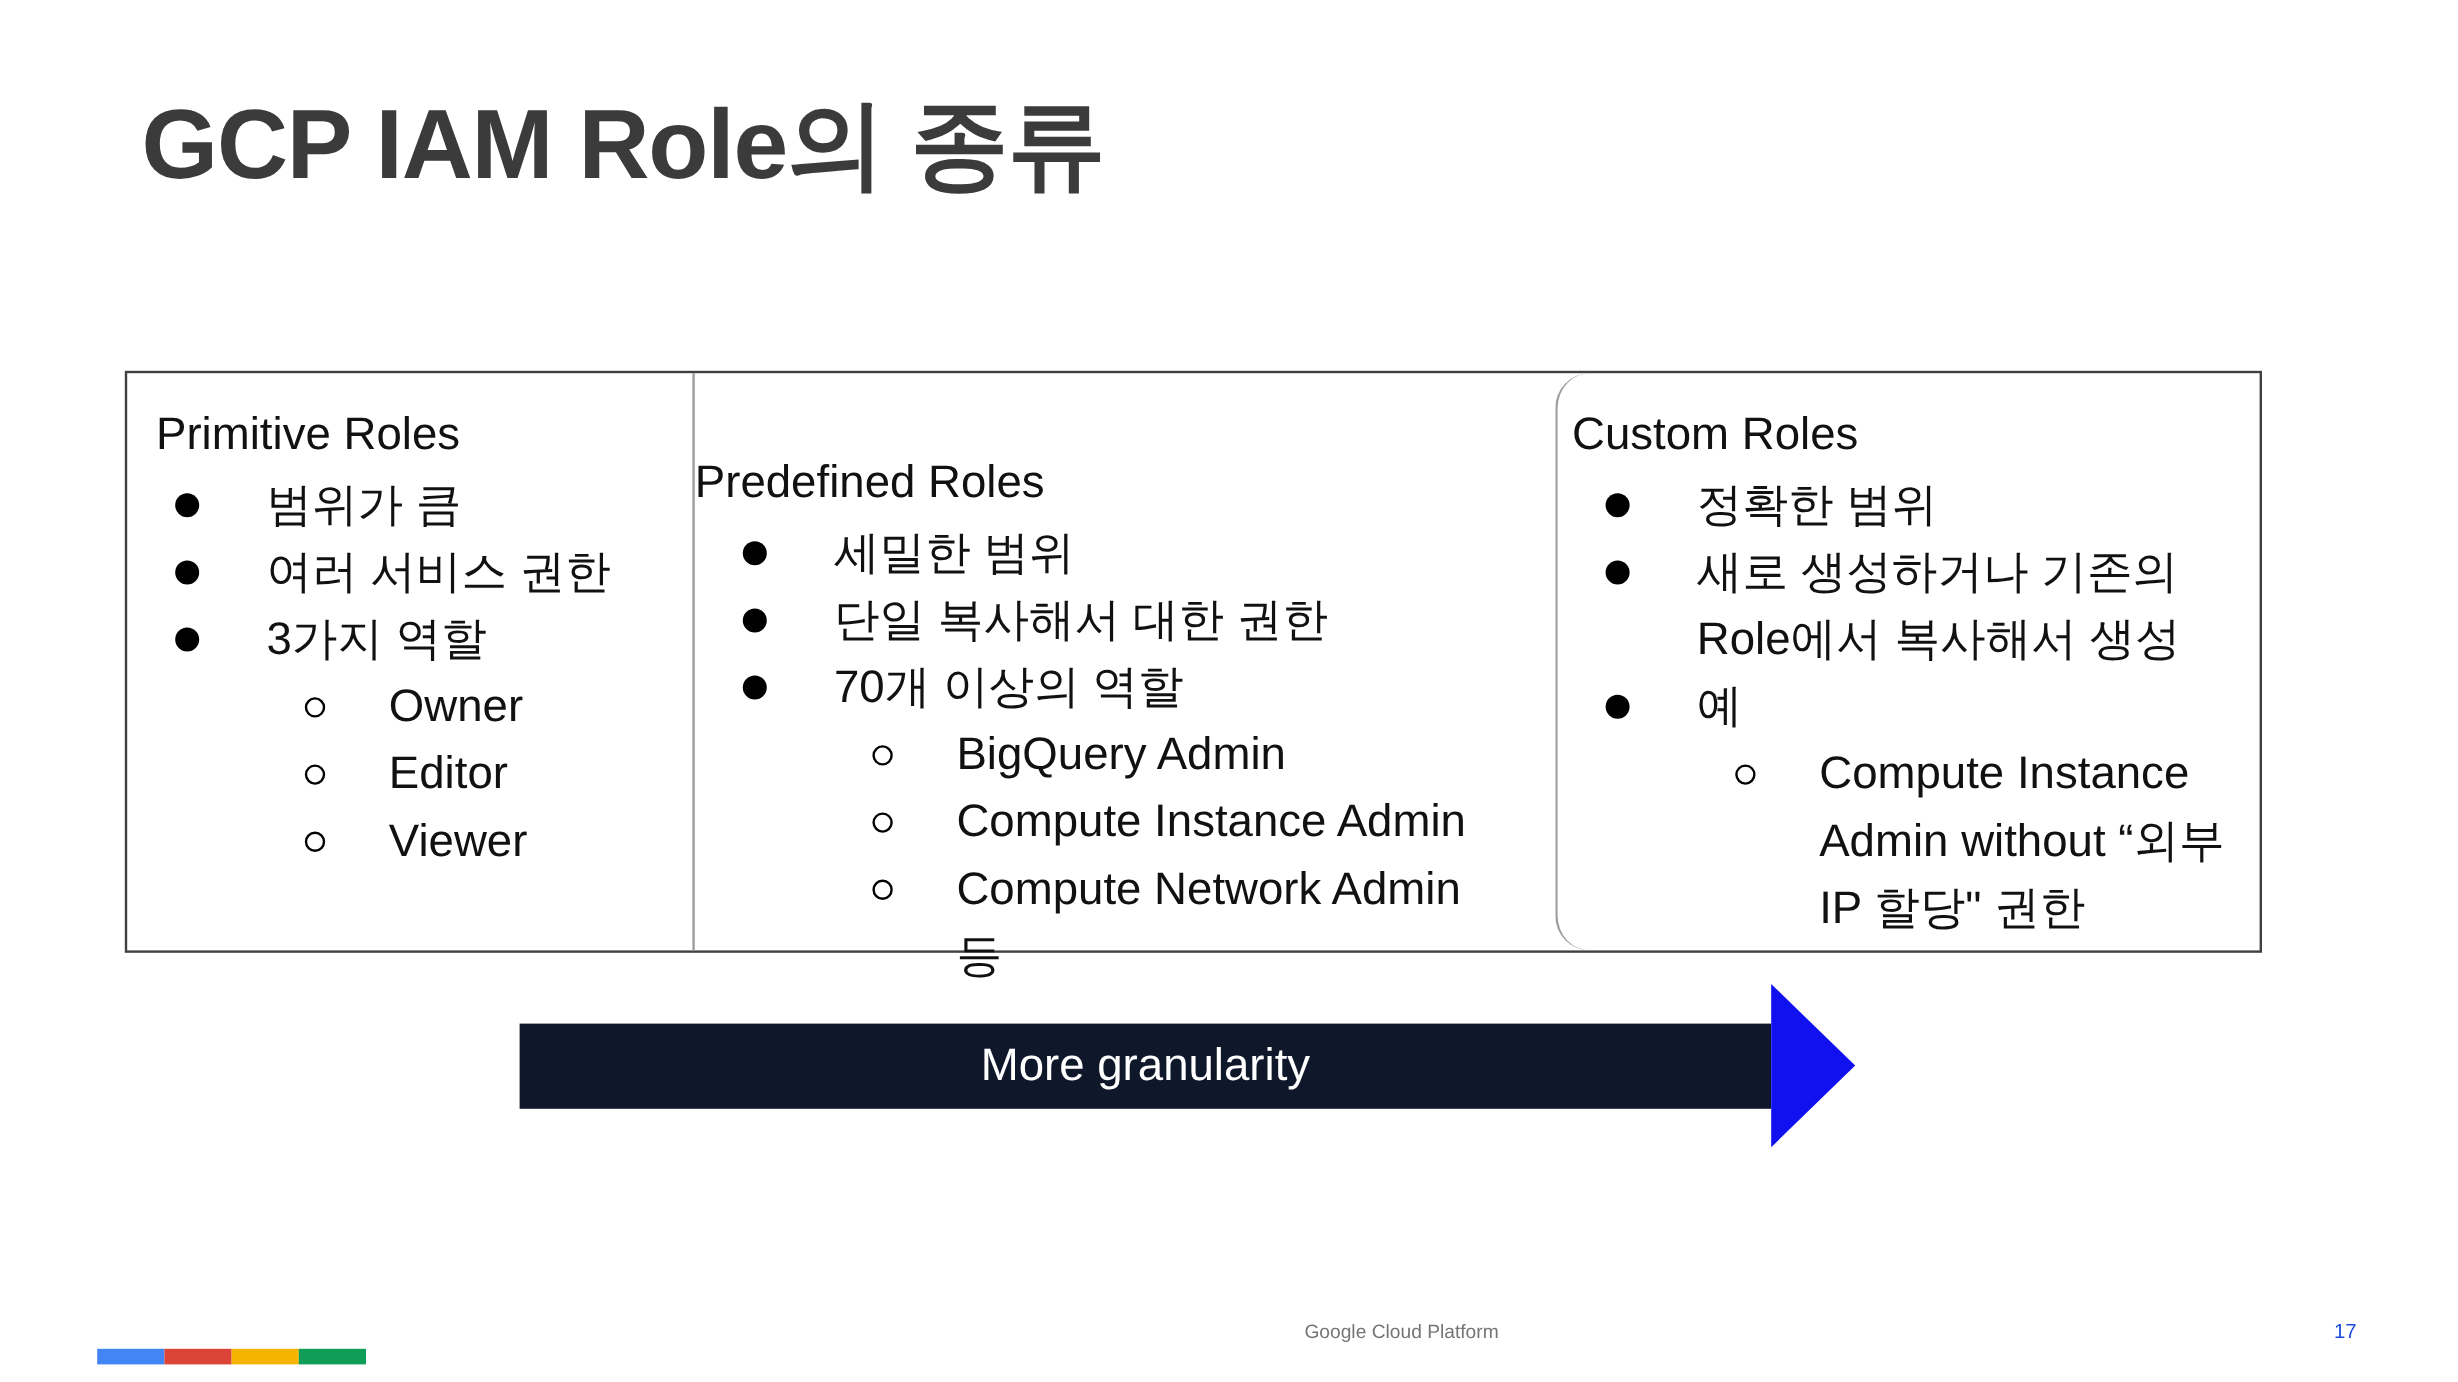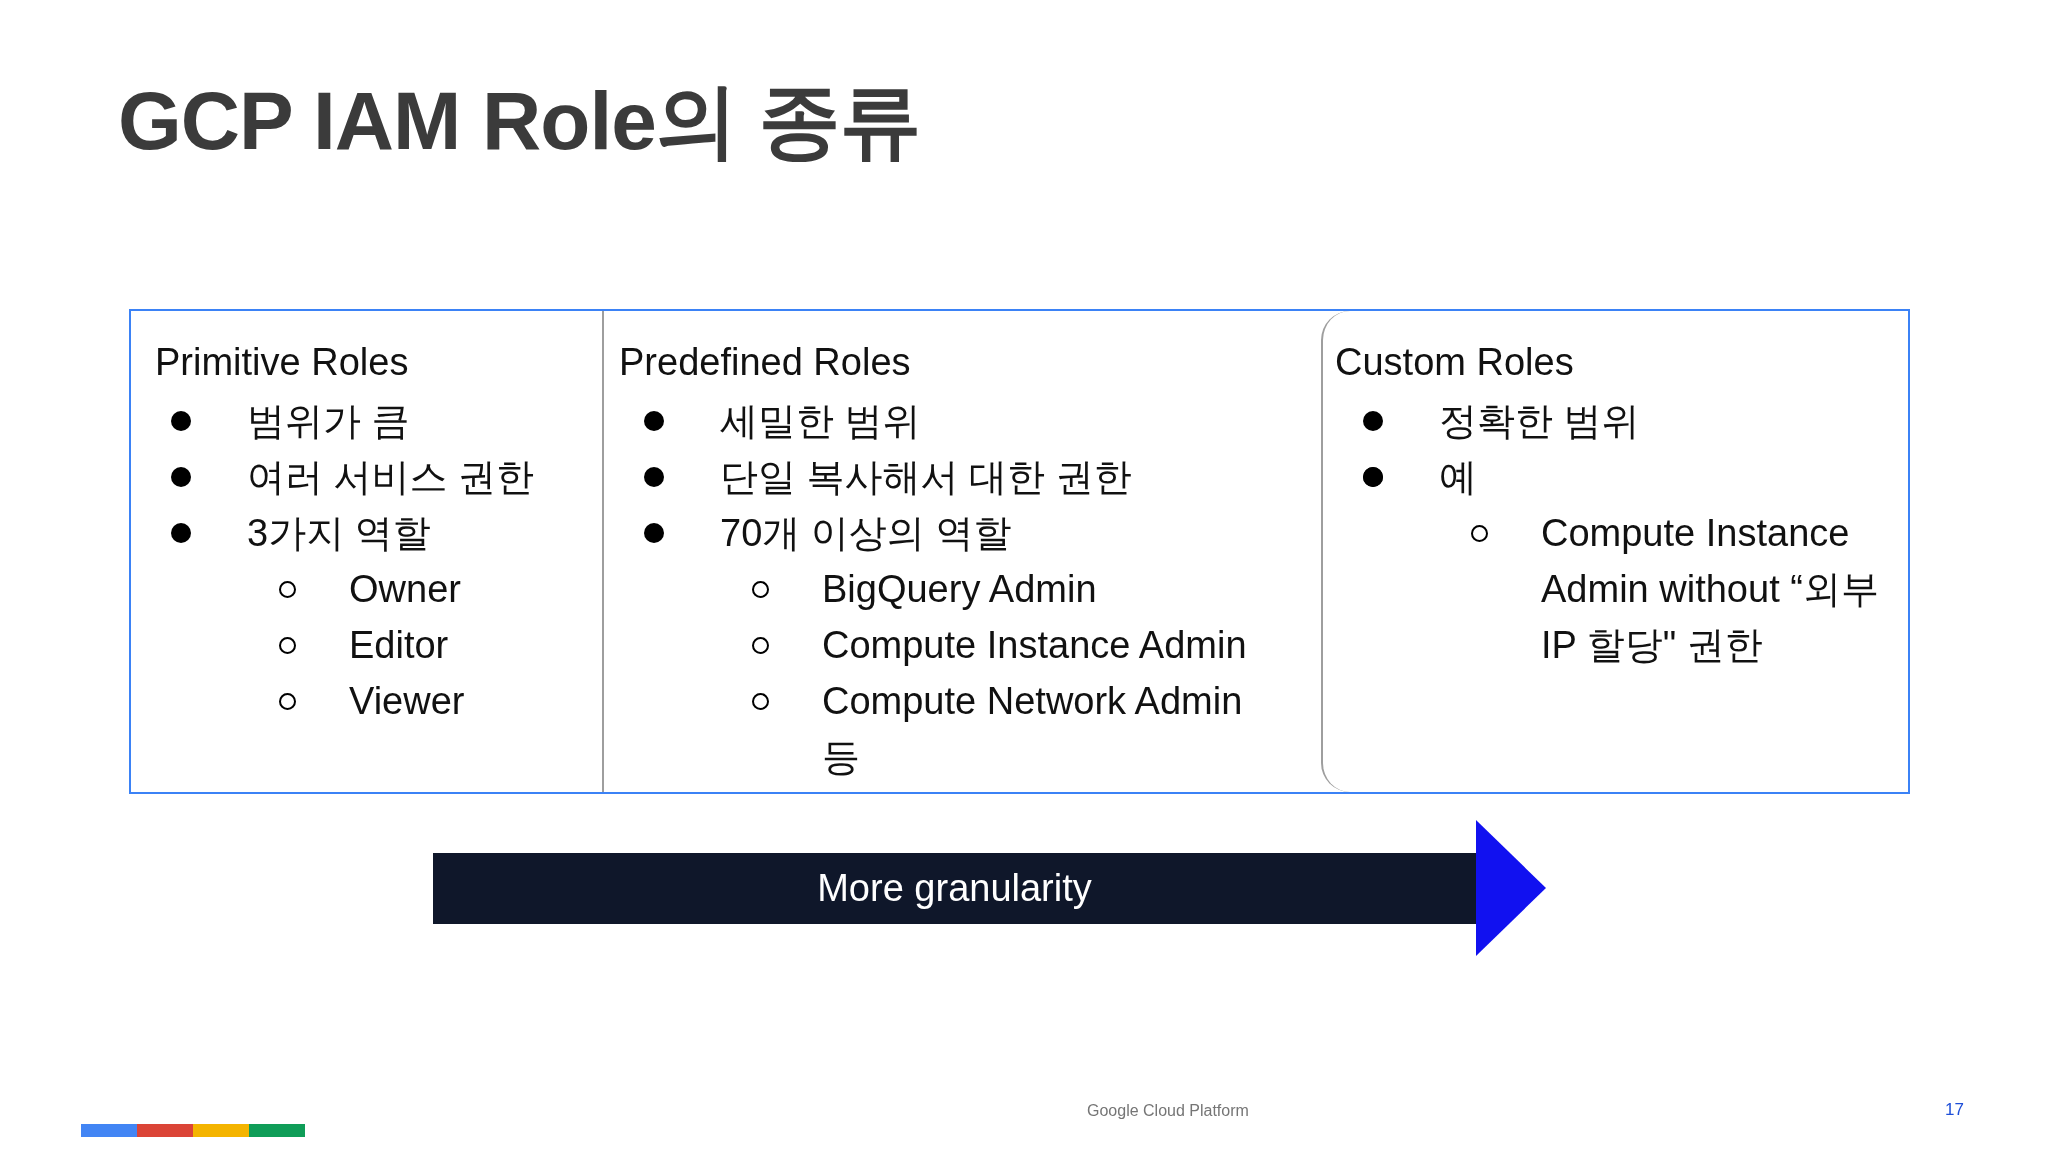--- a/index.html
+++ b/index.html
@@ -17,39 +17,39 @@
     margin:0;
     font-size:82px;
     font-weight:700;
     color:#3b3b3b;
     letter-spacing:-1px;
     line-height:1.1;
     white-space:nowrap;
   }
   .boxes{
     position:absolute;
-    left:129px;top:309px;
+    left:104px;top:309px;
     width:1781px;height:485px;
-    border:2px solid #3b82f6;
+    border:2px solid #404040;
     box-sizing:border-box;
     display:flex;
     background:#ffffff;
   }
   .col{box-sizing:border-box;padding-top:22px;}
   .col.c0{width:471px;}
   .col.c1{width:719px;border-left:2px solid #9e9e9e;}
   .col.c2{width:587px;border-left:2px solid #9e9e9e;border-radius:29px;}
   .col-header{
     font-size:38px;
     line-height:58px;
     color:#111111;
     white-space:nowrap;
   }
   .c0 .col-header{padding-left:24px;}
-  .c1 .col-header{padding-left:15px;}
+  .c1 .col-header{padding-left:0;margin-top:40px;}
   .c2 .col-header{padding-left:12px;}
   .list{margin-top:2px;}
   .li{
     position:relative;
     font-size:38px;
     line-height:56px;
     word-break:keep-all;
     padding-right:28px;
   }
   .c1 .li{padding-right:48px;}
@@ -135,21 +135,21 @@
           <div class="li lvl1"><span class="b"></span><span class="t"><span>70개 이상의 역할</span></span></div>
           <div class="li lvl2"><span class="b"></span><span class="t"><span>BigQuery Admin</span></span></div>
           <div class="li lvl2"><span class="b"></span><span class="t"><span>Compute Instance Admin</span></span></div>
           <div class="li lvl2"><span class="b"></span><span class="t"><span>Compute Network Admin 등</span></span></div>
         </div>
     </section>
     <section class="col c2">
       <div class="col-header">Custom Roles</div>
       <div class="list">
           <div class="li lvl1"><span class="b"></span><span class="t"><span>정확한 범위</span></span></div>
-          <div class="li lvl1"><span class="b"></span></div>
+          <div class="li lvl1"><span class="b"></span><span class="t"><span>새로 생성하거나 기존의 Role에서 복사해서 생성</span></span></div>
           <div class="li lvl1"><span class="b"></span><span class="t"><span>예</span></span></div>
           <div class="li lvl2"><span class="b"></span><span class="t"><span>Compute Instance Admin </span><span style="font-weight: 400;">without</span><span> “외부 IP 할당" 권한</span></span></div>
         </div>
     </section>
   </div>
 
   <div class="arrow-body" style="background: #0f172a;">
     <span class="arrow-label">More granularity</span>
   </div>
   <div class="arrow-head" style="border-left-color: rgb(17, 17, 240);"></div>

